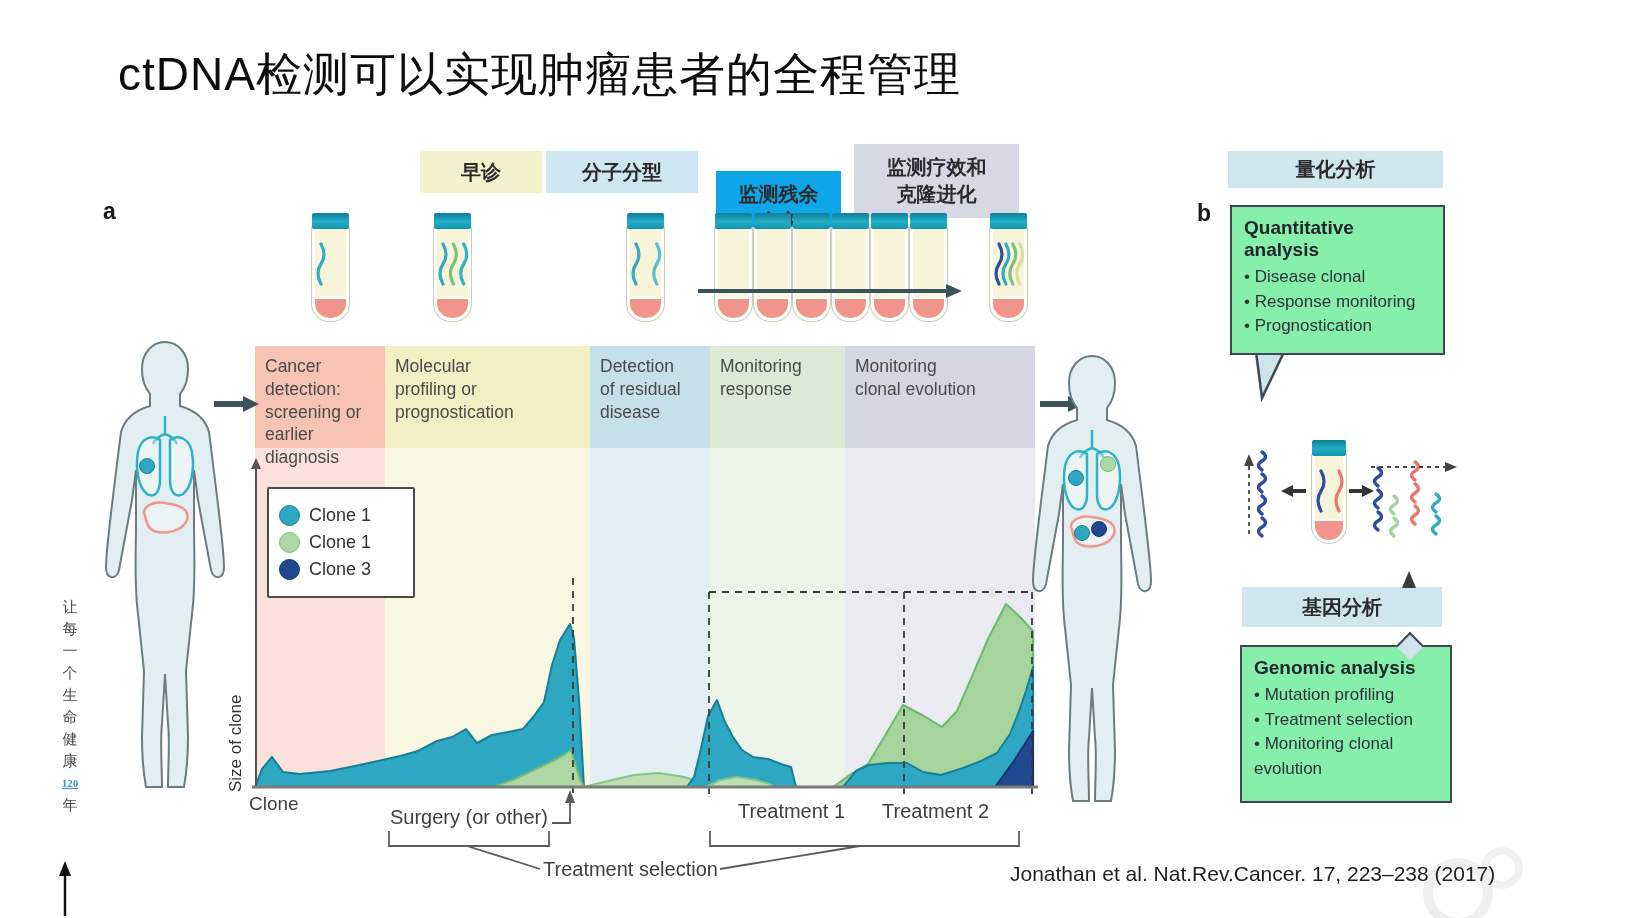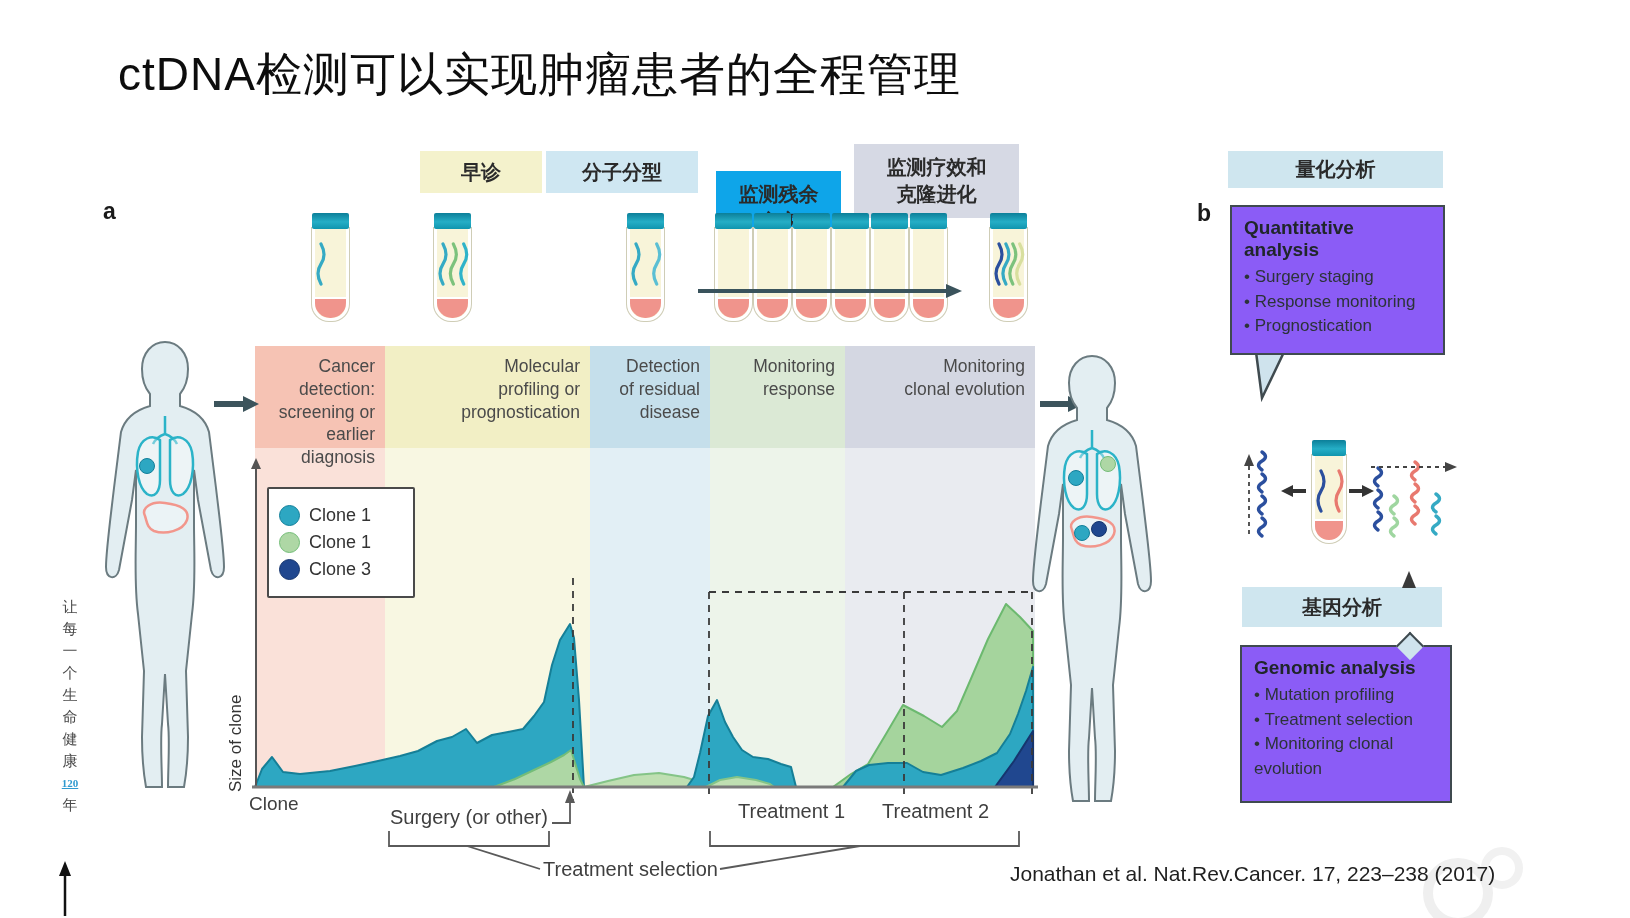--- a/index.html
+++ b/index.html
@@ -36,41 +36,41 @@
              border-bottom:3px solid #fff;border-radius:0 0 17px 17px;
              box-shadow:0 0 0 1px #cfcdb6;}
   .tube-blood{position:absolute;left:0;right:0;bottom:0;height:19px;background:#f0948c;
               border-radius:0 0 15px 15px;border-top:2px solid #fff;}
 
   
   .serial-label{left:712px;top:246px;width:250px;text-align:center;font-size:21px;color:#3d3d3d;
                 background:rgba(251,248,229,0.92);padding:3px 4px;z-index:4;}
 
   
-  #stage-row{position:absolute;left:0;top:346px;height:102px;width:100%;z-index:1;text-align:right;}
+  #stage-row{position:absolute;left:0;top:346px;height:102px;width:100%;z-index:1;}
   .stage-band{position:absolute;top:0;height:102px;}
   .stage-label{padding:9px 10px;font-size:17.5px;color:#4a4a4a;line-height:1.3;white-space:pre-line;}
   #chart-bg{position:absolute;left:0;top:448px;height:339px;width:100%;z-index:0;}
   .chart-band{position:absolute;top:0;height:339px;opacity:0.5;}
 
   
   .legend{left:267px;top:487px;width:124px;background:#fff;border:2.5px solid #4a4a4a;
           border-radius:2px;padding:10px 10px;z-index:4;text-align:right;}
   .legend-row{display:flex;align-items:center;gap:9px;margin:6px 0;}
   .legend-dot{width:19px;height:19px;border-radius:50%;flex:0 0 auto;}
   .legend-text{font-size:18px;color:#333;}
 
   
   .fig-text{font-size:20px;color:#3f3f3f;z-index:4;}
   .ylabel{left:226px;top:612px;height:180px;writing-mode:vertical-rl;transform:rotate(180deg);
           font-size:17px;color:#333;z-index:4;}
   .time{left:249px;top:793px;font-size:19px;}
 
   
-  .bubble{background:#8b5cf6;border:2.5px solid #3f4a4f;padding:10px 12px;z-index:4;box-sizing:border-box;}
+  .bubble{background:#86efac;border:2.5px solid #3f4a4f;padding:10px 12px;z-index:4;box-sizing:border-box;}
   .bubble-title{font-size:19px;font-weight:bold;color:#20262a;margin-bottom:4px;}
   .bubble ul{margin:0;padding:0;list-style:none;font-size:17px;color:#2c3338;line-height:1.45;}
   .bubble li::before{content:"• ";}
   .quant-box{left:1230px;top:205px;width:215px;height:150px;}
   .genomic-box{left:1240px;top:645px;width:212px;height:158px;}
   .bubble-notch{position:absolute;top:-11px;left:158px;width:18px;height:18px;background:#cfe3ed;
                 border-left:2.5px solid #3f4a4f;border-top:2.5px solid #3f4a4f;transform:rotate(45deg);}
 
   .citation{left:1010px;top:862px;font-size:21px;color:#1f1f1f;z-index:4;}
 
@@ -369,21 +369,21 @@
   <div class="abs fig-text time">Clone</div>
 
   <div class="abs fig-text" style="left:390px;top:806px;">Surgery (or other)</div>
   <div class="abs fig-text" style="left:738px;top:800px;">Treatment 1</div>
   <div class="abs fig-text" style="left:882px;top:800px;">Treatment 2</div>
   <div class="abs fig-text" style="left:543px;top:858px;">Treatment selection</div>
 
   <div class="abs bubble quant-box">
     <div class="bubble-title">Quantitative analysis</div>
     <ul>
-        <li>Surgery staging</li>
+        <li>Disease clonal</li>
         <li>Response monitoring</li>
         <li>Prognostication</li>
       </ul>
   </div>
   <div class="abs bubble genomic-box">
     <div class="bubble-notch"></div>
     <div class="bubble-title">Genomic analysis</div>
     <ul>
         <li>Mutation profiling</li>
         <li>Treatment selection</li>

